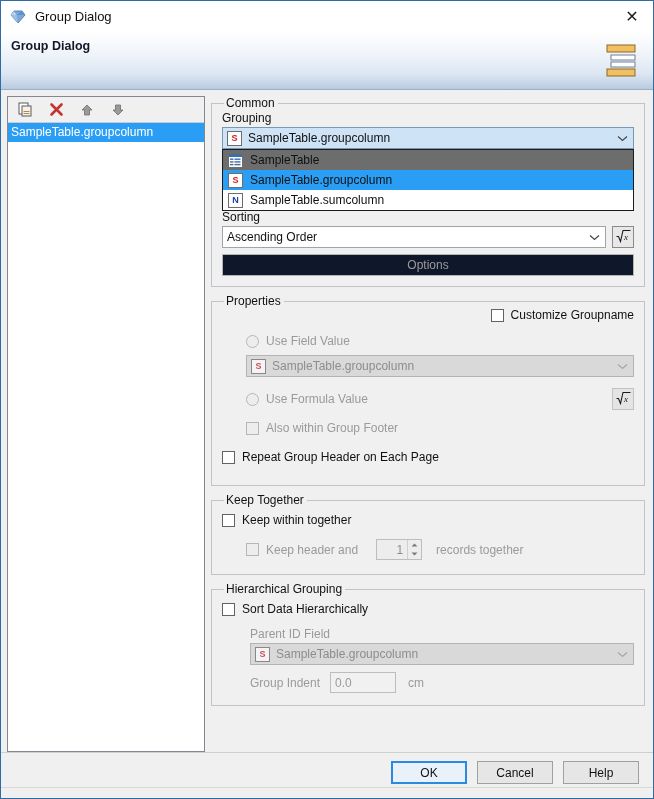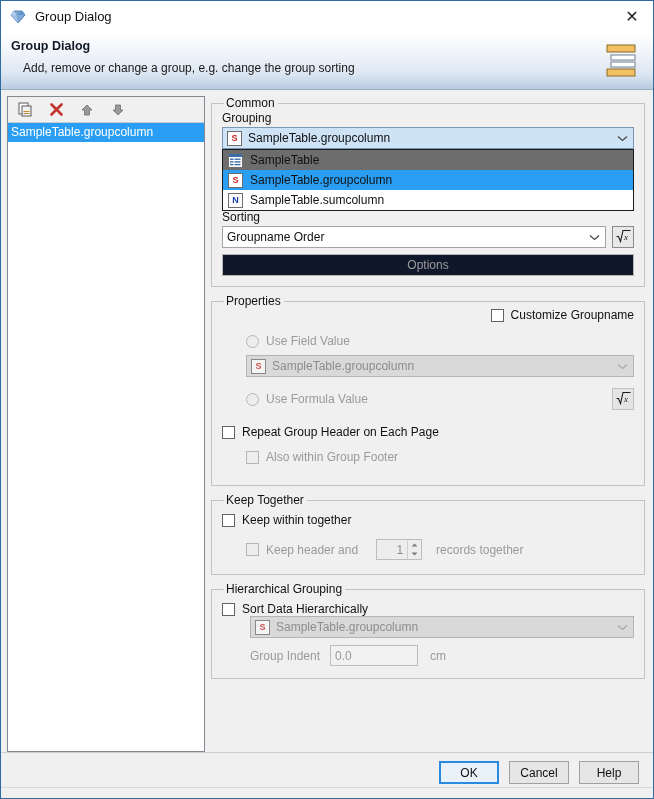--- a/index.html
+++ b/index.html
@@ -182,21 +182,21 @@
   }
   
   .footer {
     flex: 0 0 46px; height: 46px;
     border-top: 1px solid #cfcfcf;
     background: #f0f0f0;
     display: flex; align-items: center; justify-content: flex-end;
     padding: 0 14px 6px 0; gap: 10px;
   }
   .dlg-btn {
-    width: 60px; height: 23px;
+    width: 76px; height: 23px;
     border: 1px solid #a0a0a0; background: #e6e6e6;
     display: flex; align-items: center; justify-content: center;
     font-size: 12px; color: #111; cursor: default;
   }
   .dlg-btn.default { border: 2px solid #2a8ae0; background: #e9f2fb; }
   .footer-sep { position: absolute; left: 0; right: 0; bottom: 10px; height: 1px; background: #d8d8d8; }
 </style>
 </head>
 <body>
 
@@ -210,21 +210,20 @@
         <polygon points="7.5,7 13,3 16,7" fill="#5f92cb"></polygon>
         <polygon points="2,7 7.5,7 9,15" fill="#9ec0e6"></polygon>
       </svg>
     </span>
     <span class="title-text">Group Dialog</span>
     <span class="close-btn">✕</span>
   </div>
 
   <div class="header">
     <div class="header-title">Group Dialog</div>
-    <div class="header-sub">Add, remove or change a group, e.g. change the group sorting</div>
     <span class="header-icon">
       <svg width="34" height="36" viewBox="0 0 34 36">
         <rect x="2" y="2" width="28" height="7" fill="#f2c063" stroke="#8a6a24" stroke-width="1"></rect>
         <rect x="6" y="12" width="24" height="5" fill="#ffffff" stroke="#6e7f95" stroke-width="1"></rect>
         <rect x="6" y="19" width="24" height="5" fill="#ffffff" stroke="#6e7f95" stroke-width="1"></rect>
         <rect x="2" y="26" width="28" height="7" fill="#f2c063" stroke="#8a6a24" stroke-width="1"></rect>
       </svg>
     </span>
   </div>
 
@@ -303,21 +302,21 @@
               <span class="tico n">N</span>
               <span class="lbl">SampleTable.sumcolumn</span>
             </div>
           </div>
         </div>
 
         <div class="fieldlabel" style="margin-top:61px;">Sorting</div>
 
         <div class="row" style="gap:6px;">
           <div class="combo" style="flex:1 1 auto;">
-            <span>Groupname Order</span>
+            <span>Ascending Order</span>
             <span class="caret">
               <svg width="11" height="7" viewBox="0 0 11 7">
                   <path d="M1 1.5 L5.5 5.5 L10 1.5" fill="none" stroke="#4a4a4a" stroke-width="1.3"></path>
                 </svg>
             </span>
           </div>
           <div class="fx-btn">
             <span>
               <svg width="15" height="14" viewBox="0 0 15 14">
                 <path d="M0.5 7.5 L2.5 7.5 L4.5 12.5 L7 1.5 L14.5 1.5" fill="none" stroke="#1b1b1b" stroke-width="1.1"></path>
@@ -360,28 +359,28 @@
           <span class="fx-btn disabled">
             <span>
               <svg width="15" height="14" viewBox="0 0 15 14">
                 <path d="M0.5 7.5 L2.5 7.5 L4.5 12.5 L7 1.5 L14.5 1.5" fill="none" stroke="#1b1b1b" stroke-width="1.1"></path>
                 <text x="8" y="11" font-size="9" font-family="Liberation Serif, serif" font-style="italic" fill="#1b1b1b">x</text>
               </svg>
             </span>
           </span>
         </div>
 
+        <div class="row" style="margin-top:11px; margin-left:24px;">
+          <span class="cb disabled"></span>
+          <span class="lbl dim">Also within Group Footer</span>
+        </div>
+
         <div class="row" style="margin-top:15px;">
           <span class="cb"></span>
           <span class="lbl">Repeat Group Header on Each Page</span>
-        </div>
-
-        <div class="row" style="margin-top:11px; margin-left:24px;">
-          <span class="cb disabled"></span>
-          <span class="lbl dim">Also within Group Footer</span>
         </div>
       </fieldset>
 
       <fieldset class="gb" style="padding-bottom:14px;">
         <legend>Keep Together</legend>
 
         <div class="row" style="margin-top:6px;">
           <span class="cb"></span>
           <span class="lbl">Keep within together</span>
         </div>
@@ -409,34 +408,35 @@
       </fieldset>
 
       <fieldset class="gb" style="padding-bottom:12px;">
         <legend>Hierarchical Grouping</legend>
 
         <div class="row" style="margin-top:6px;">
           <span class="cb"></span>
           <span class="lbl">Sort Data Hierarchically</span>
         </div>
 
+        <div class="fieldlabel dim" style="margin-top:11px; margin-left:28px;">Parent ID Field</div>
 
         <div class="combo disabled" style="margin-left:28px;">
           <span class="tico s dim">S</span>
           <span class="combo-text">SampleTable.groupcolumn</span>
           <span class="caret">
             <svg width="11" height="7" viewBox="0 0 11 7">
                 <path d="M1 1.5 L5.5 5.5 L10 1.5" fill="none" stroke="#a8a8a8" stroke-width="1.3"></path>
               </svg>
           </span>
         </div>
 
         <div class="row" style="margin-top:7px; margin-left:28px;">
           <span class="lbl dim" style="margin-left:0;">Group Indent</span>
-          <span class="txtbox" style="width:88px; margin-left:10px;">0.0</span>
+          <span class="txtbox" style="width:66px; margin-left:10px;">0.0</span>
           <span class="lbl dim" style="margin-left:12px;">cm</span>
         </div>
       </fieldset>
 
     </div>
   </div>
 
   <div class="footer">
     <div class="dlg-btn default">OK</div>
     <div class="dlg-btn">Cancel</div>

